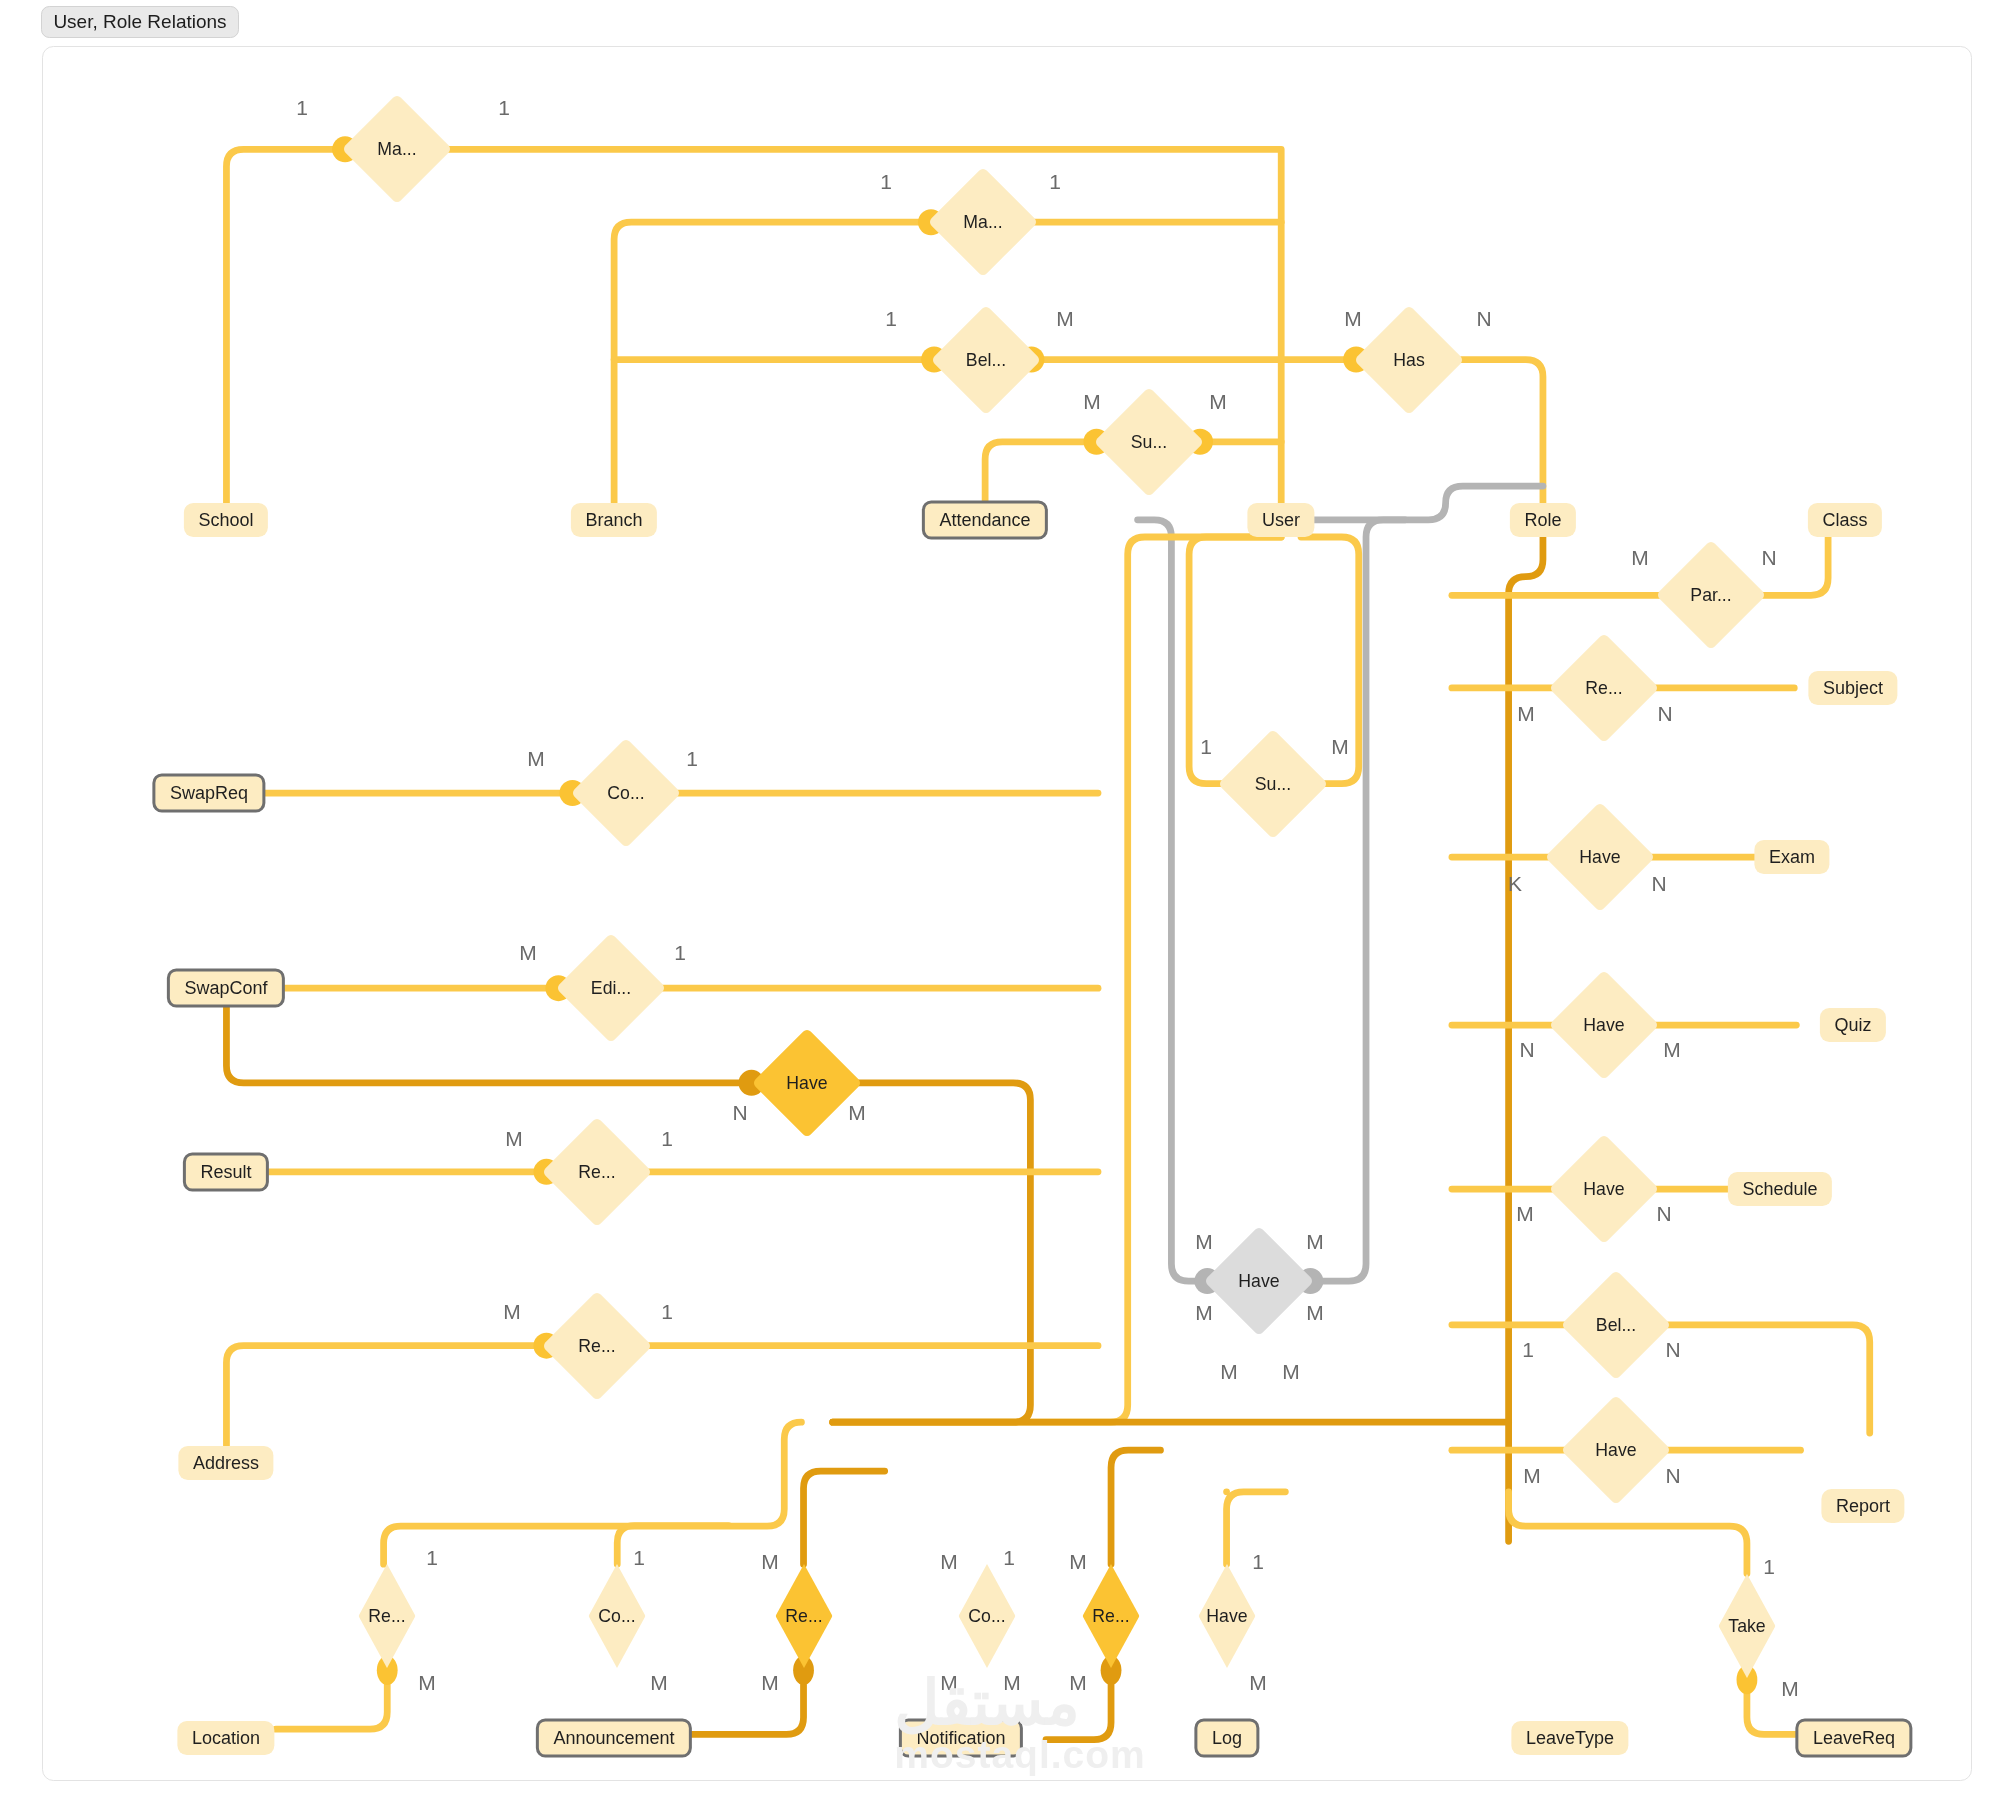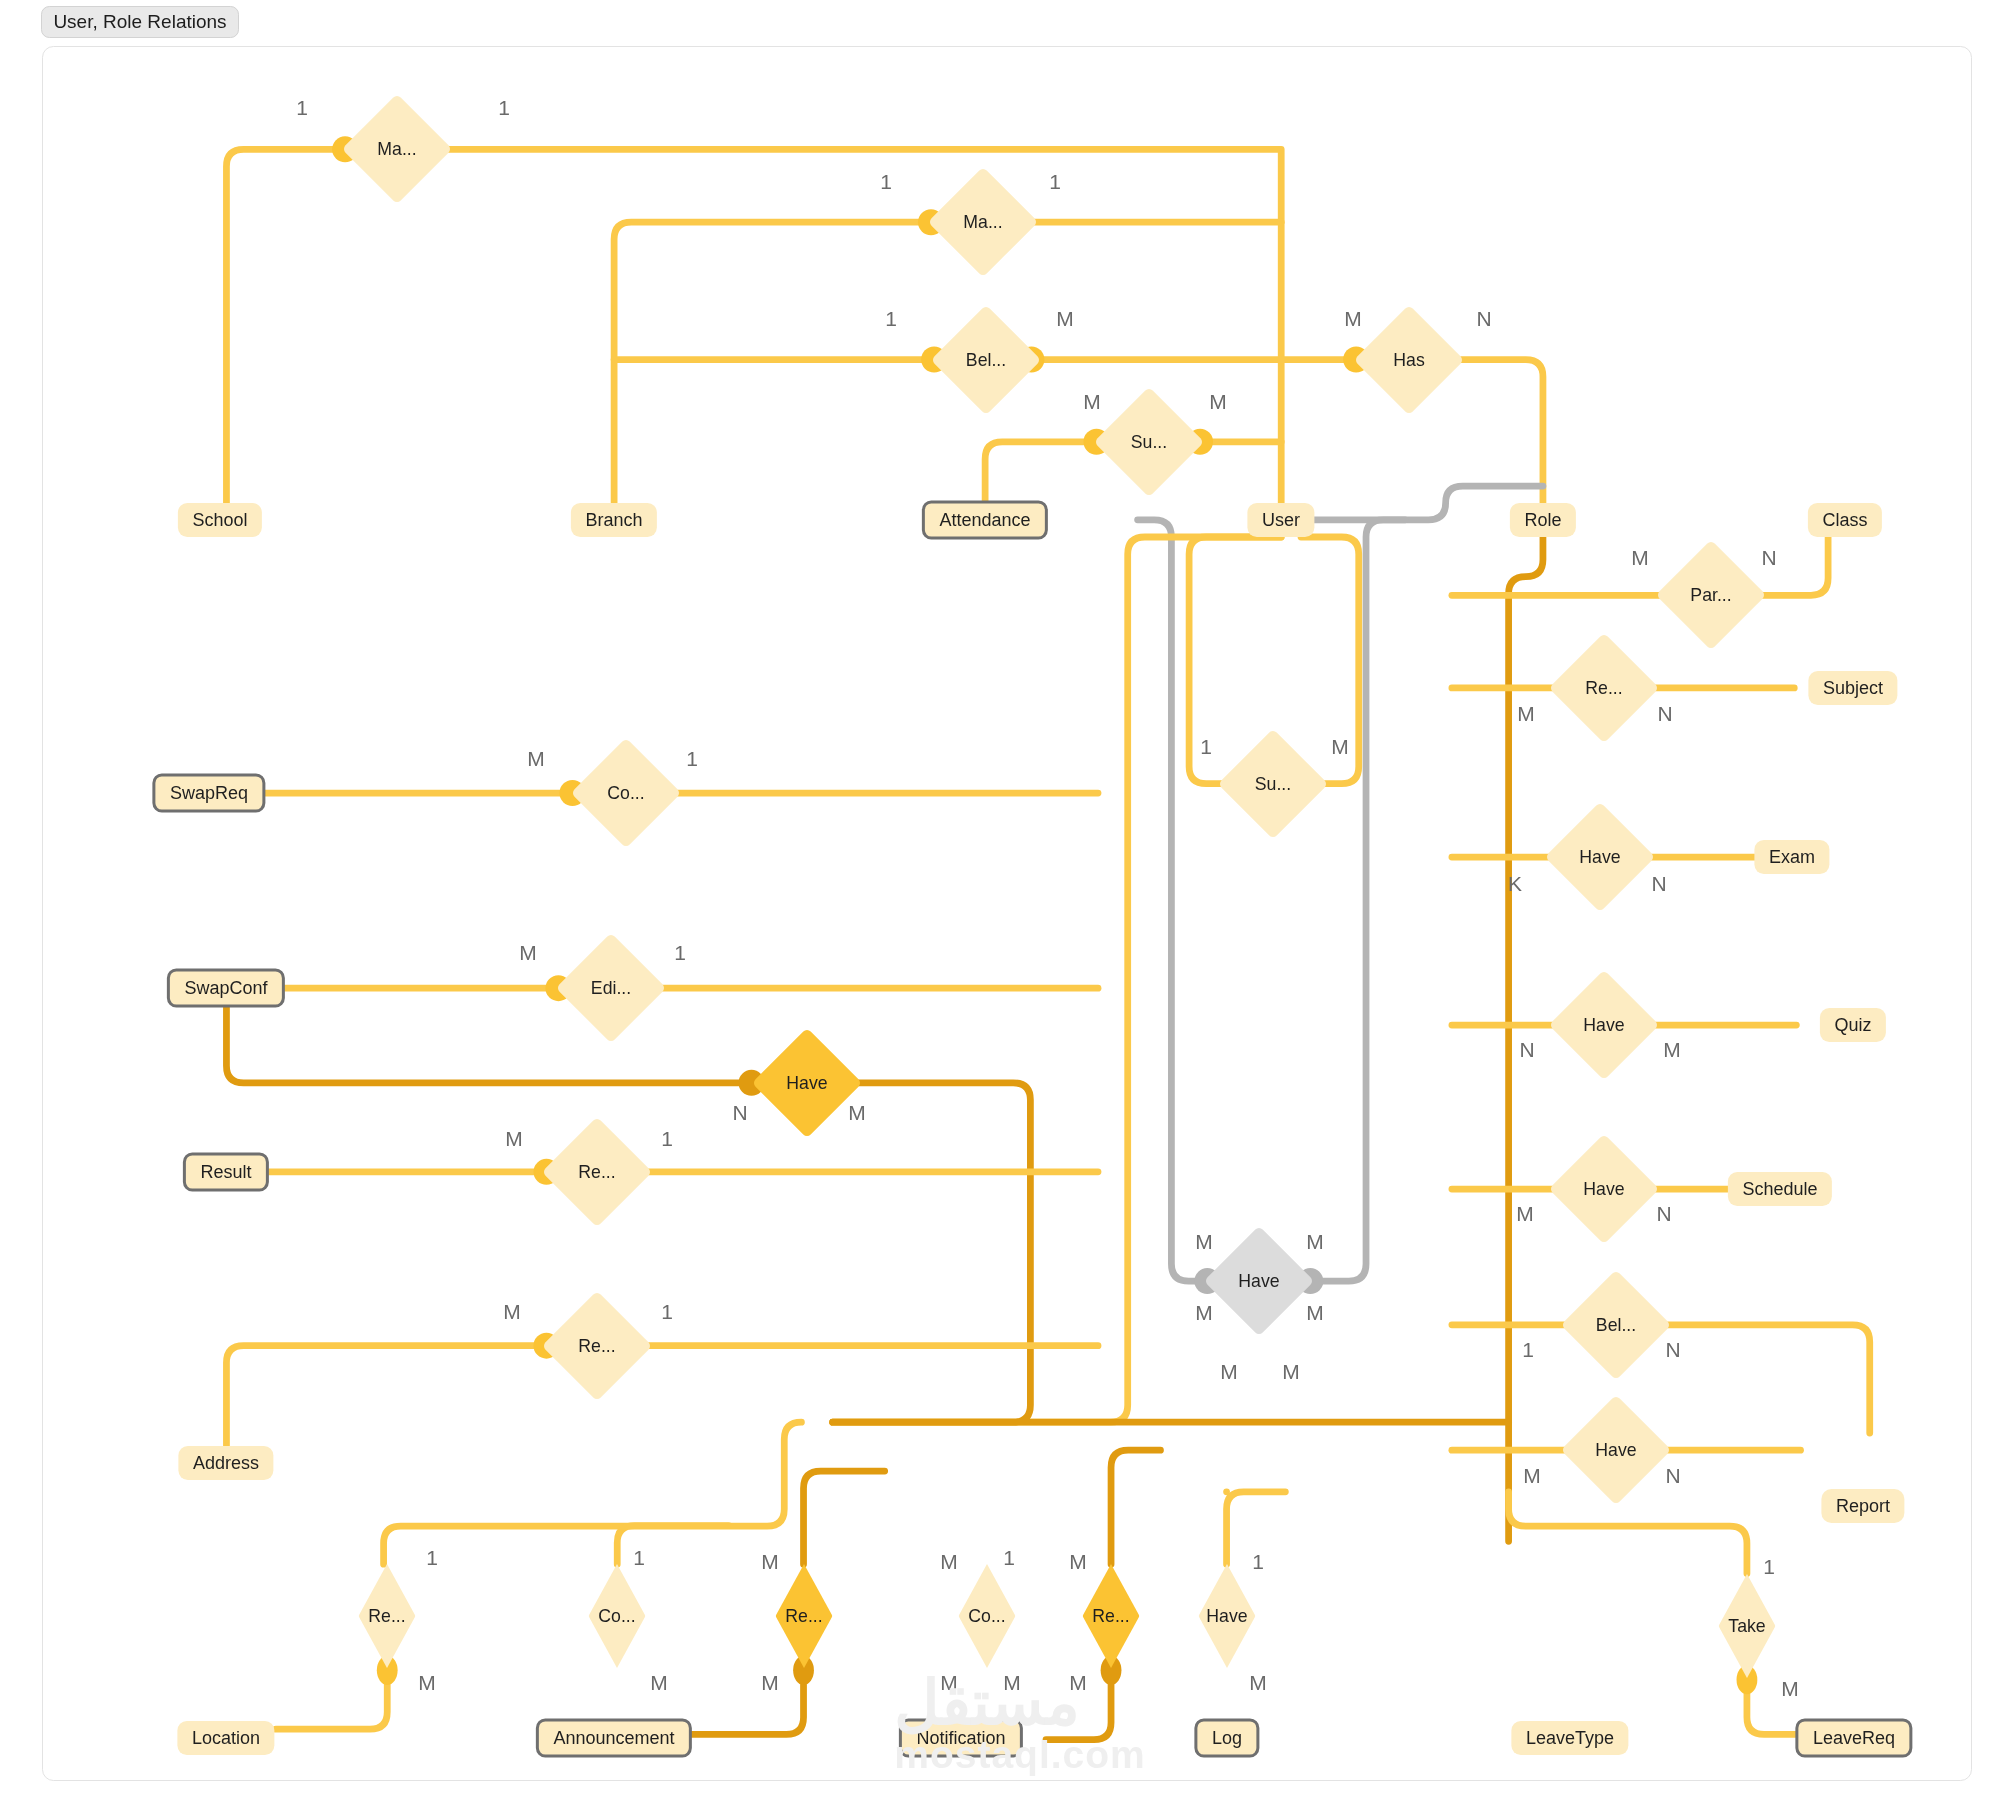--- a/index.html
+++ b/index.html
@@ -291,21 +291,21 @@
       <div class="rel tallbox pale " style="left: 1227px; top: 1616px;">
         <div class="dia"></div>
         <span class="lab">Have</span>
       </div>
       <div class="rel tallbox pale " style="left: 1747px; top: 1626px;">
         <div class="dia"></div>
         <span class="lab">Take</span>
       </div>
     </div>
   <div id="ent-layer">
-      <div class="entity" style="left: 220px; top: 520px;">
+      <div class="entity" style="left: 226px; top: 520px;">
         <span>School</span>
       </div>
       <div class="entity" style="left: 614px; top: 520px;">
         <span>Branch</span>
       </div>
       <div class="entity weak" style="left: 985px; top: 520px;">
         <span>Attendance</span>
       </div>
       <div class="entity" style="left: 1281px; top: 520px;">
         <span>User</span>

